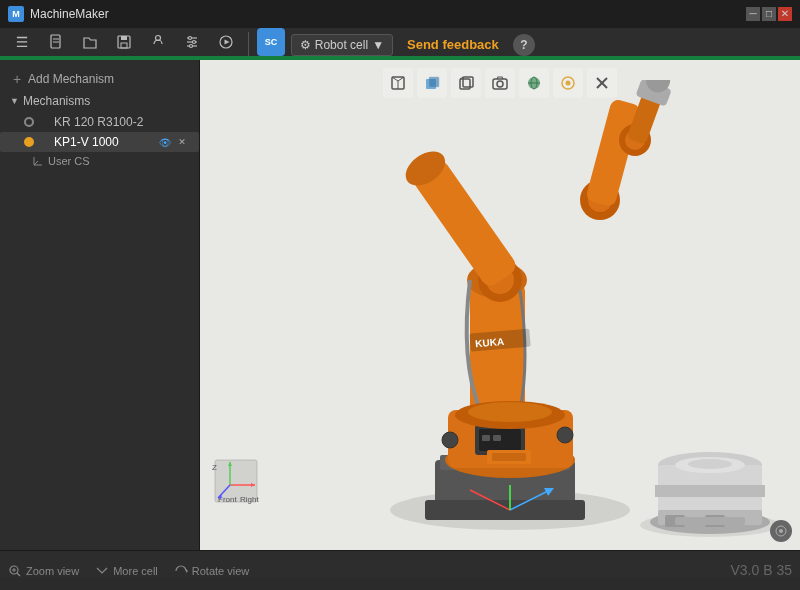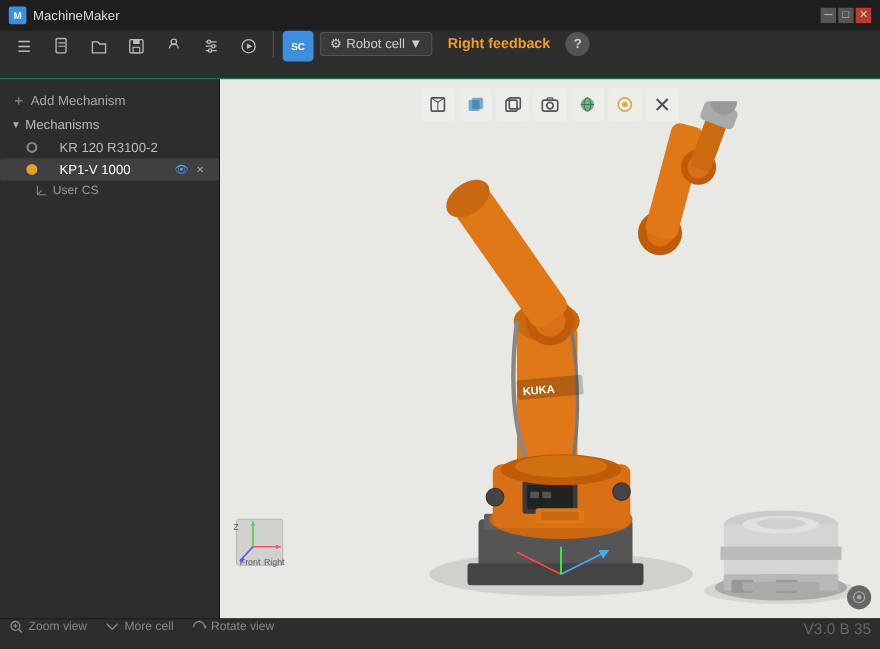--- a/index.html
+++ b/index.html
@@ -43,27 +43,27 @@
       color: #ccc;
       display: flex;
       align-items: center;
       justify-content: center;
       padding: 0;
       line-height: 1;
     }
 
     
     #toolbar {
-      height: 44px;
+      height: 32px;
       background: #2d2d2d;
       display: flex;
-      align-items: flex-start;
+      align-items: flex-end;
       padding: 0 8px;
       gap: 6px;
-      border-bottom: 1px solid #15803d;
+      border-bottom: 4px solid #15803d;
     }
     .toolbar-icon {
       width: 28px;
       height: 28px;
       display: flex;
       align-items: center;
       justify-content: center;
       cursor: pointer;
       border-radius: 3px;
       color: #bbb;
@@ -273,21 +273,21 @@
       left: 10px;
       width: 60px;
       height: 60px;
     }
 
     
     #bottombar {
       height: 28px;
       background: #2d2d2d;
       display: flex;
-      align-items: flex-start;
+      align-items: flex-end;
       padding: 0 8px;
       gap: 16px;
       border-top: 1px solid #1a1a1a;
       font-size: 11px;
       color: #888;
     }
     .bottom-action {
       display: flex;
       align-items: center;
       gap: 4px;
@@ -383,21 +383,21 @@
   </div>
   <div class="toolbar-separator"></div>
   <div class="kuka-badge">SC</div>
 
   <div class="toolbar-right">
     <div class="robot-cell-dropdown">
       <span>⚙</span>
       <span>Robot cell</span>
       <span>▼</span>
     </div>
-    <button class="send-feedback-btn">Right feedback</button>
+    <button class="send-feedback-btn">Send feedback</button>
     <div class="help-circle">?</div>
   </div>
 </div>
 
 <div id="main">
 
   <div id="sidebar">
     <div class="add-mechanism-row">
       <div class="plus-icon">+</div>
       <span>Add Mechanism</span>

